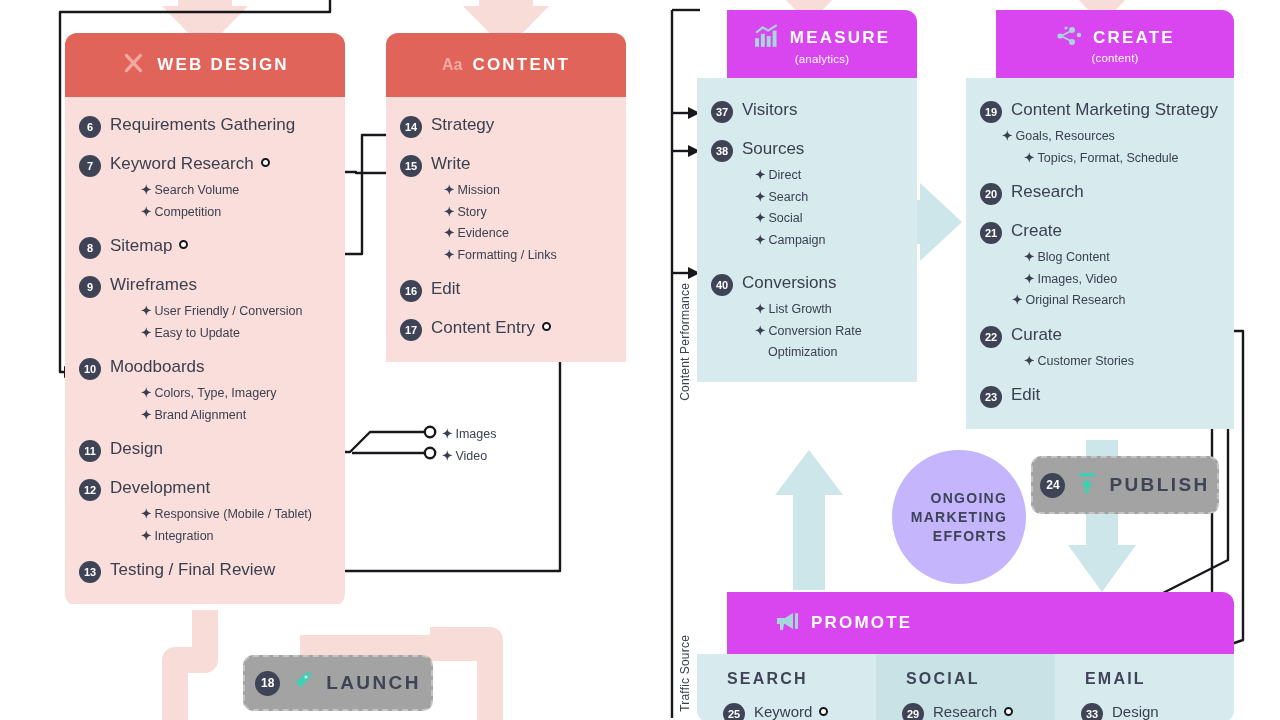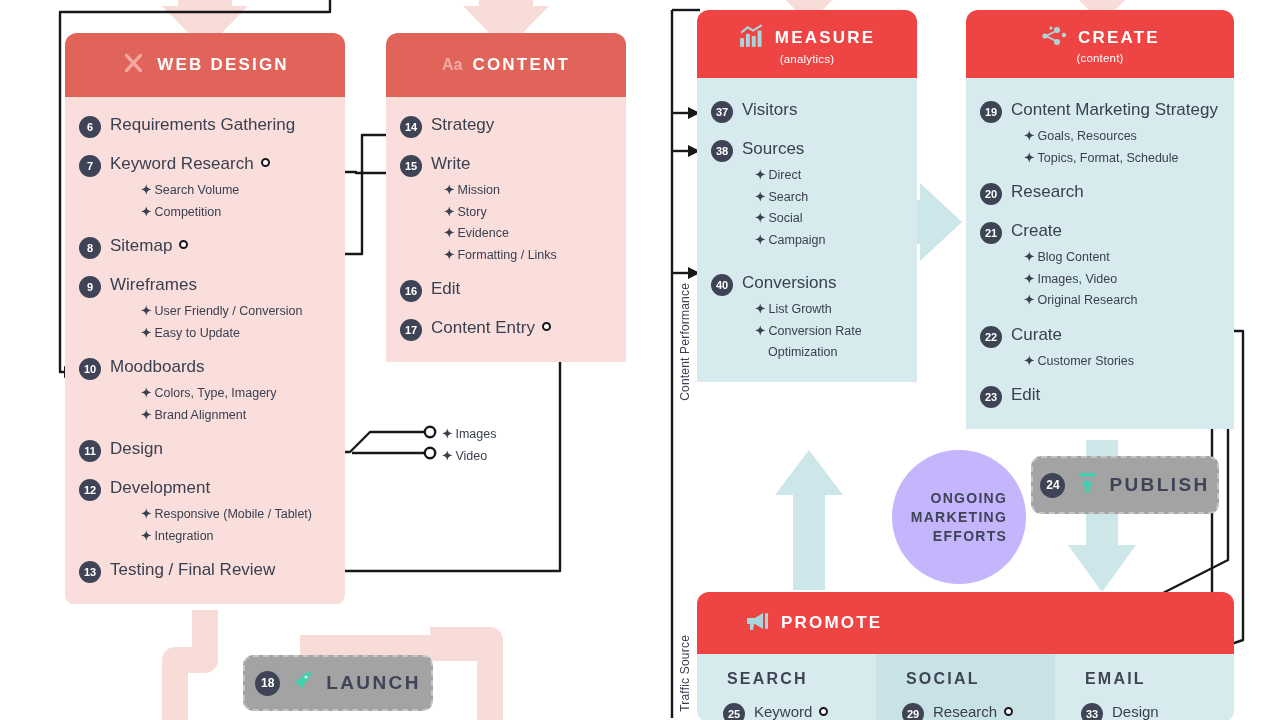--- a/index.html
+++ b/index.html
@@ -12,21 +12,21 @@
   .card .hdr { height:64px; display:flex; flex-direction:column;
       align-items:center; justify-content:center; }
   .card .hdr .hrow { display:flex; align-items:center; gap:10px; }
   .card .hdr .htitle { color:#fff; font-weight:bold; font-size:17px;
       letter-spacing:2.2px; }
   .card .hdr .hsub { color:#fff; font-size:11.5px; margin-top:1px; letter-spacing:.2px;}
   .card .body { padding:14px 0 18px 0; }
 
   .red .hdr { background:#E0645A; }
   .red .body { background:#FADEDB; }
-  .teal .hdr { background:#ef4444; }
+  .teal .hdr { background:#d946ef;margin-left:30px; }
   .teal .body { background:#D7EBEE; }
 
   
   .row { display:flex; align-items:flex-start; padding:3px 0 3px 14px; }
   .num { flex:0 0 auto; width:22px; height:22px; border-radius:50%;
       background:#3E4456; color:#fff; font-size:11px; font-weight:bold;
       display:flex; align-items:center; justify-content:center;
       margin-right:9px; margin-top:2px; }
   .rowlabel { font-size:17px; color:#3A4050; line-height:22px; white-space:nowrap;}
   .sub { font-size:12.5px; color:#3A4050; padding-left:76px; line-height:21.5px;
@@ -321,35 +321,35 @@
         </span>
         <span class="htitle">CREATE</span>
       </div>
       <div class="hsub">(content)</div>
     </div>
     <div class="body" style="padding-top:18px;">
       <div class="row">
         <div class="num">19</div>
         <div class="rowlabel">Content Marketing Strategy</div>
       </div>
-      <div class="sub" style="padding-left:58px;"><span class="plus">✦</span><span>Goals, Resources</span></div>
+      <div class="sub" style="padding-left:36px;"><span class="plus">✦</span><span>Goals, Resources</span></div>
       <div class="sub" style="padding-left:58px;"><span class="plus">✦</span><span>Topics, Format, Schedule</span></div>
       <div class="spacer"></div>
       <div class="row">
         <div class="num">20</div>
         <div class="rowlabel">Research</div>
       </div>
       <div class="spacer"></div>
       <div class="row">
         <div class="num">21</div>
         <div class="rowlabel">Create</div>
       </div>
       <div class="sub" style="padding-left:58px;"><span class="plus">✦</span><span>Blog Content</span></div>
       <div class="sub" style="padding-left:58px;"><span class="plus">✦</span><span>Images, Video</span></div>
-      <div class="sub" style="padding-left:58px;"><span class="plus">✦</span><span>Original Research</span></div>
+      <div class="sub" style="padding-left:46px;"><span class="plus">✦</span><span>Original Research</span></div>
       <div class="spacer"></div>
       <div class="row">
         <div class="num">22</div>
         <div class="rowlabel">Curate</div>
       </div>
       <div class="sub" style="padding-left:58px;"><span class="plus">✦</span><span>Customer Stories</span></div>
       <div class="spacer"></div>
       <div class="row">
         <div class="num">23</div>
         <div class="rowlabel">Edit</div>

